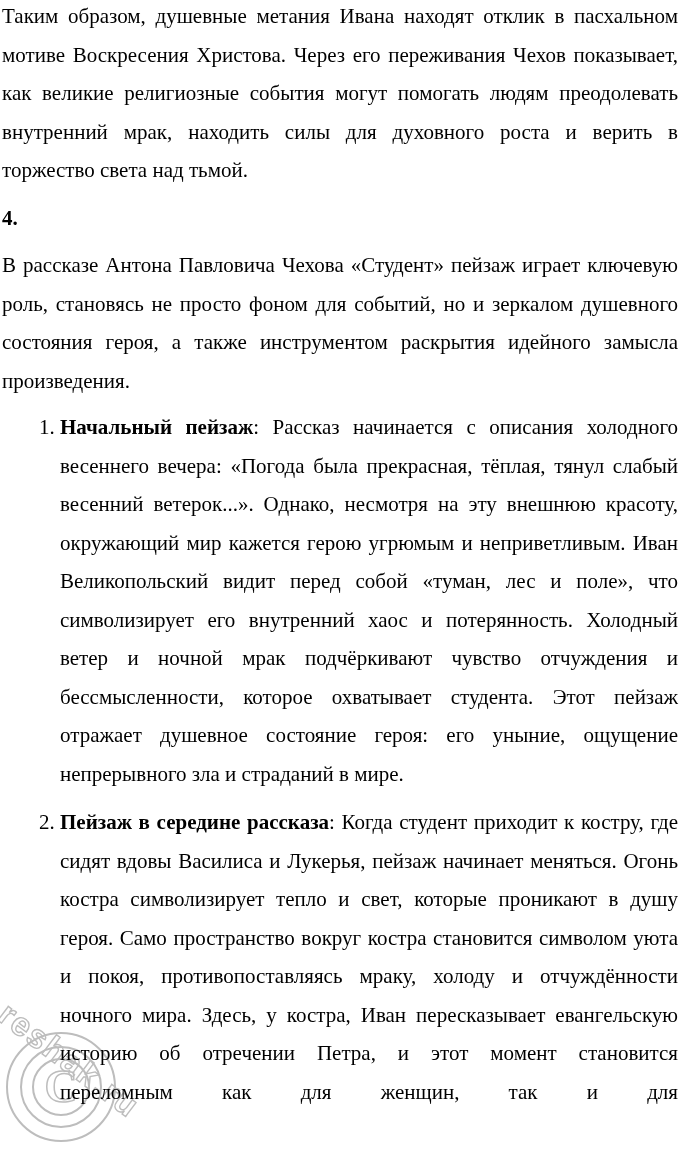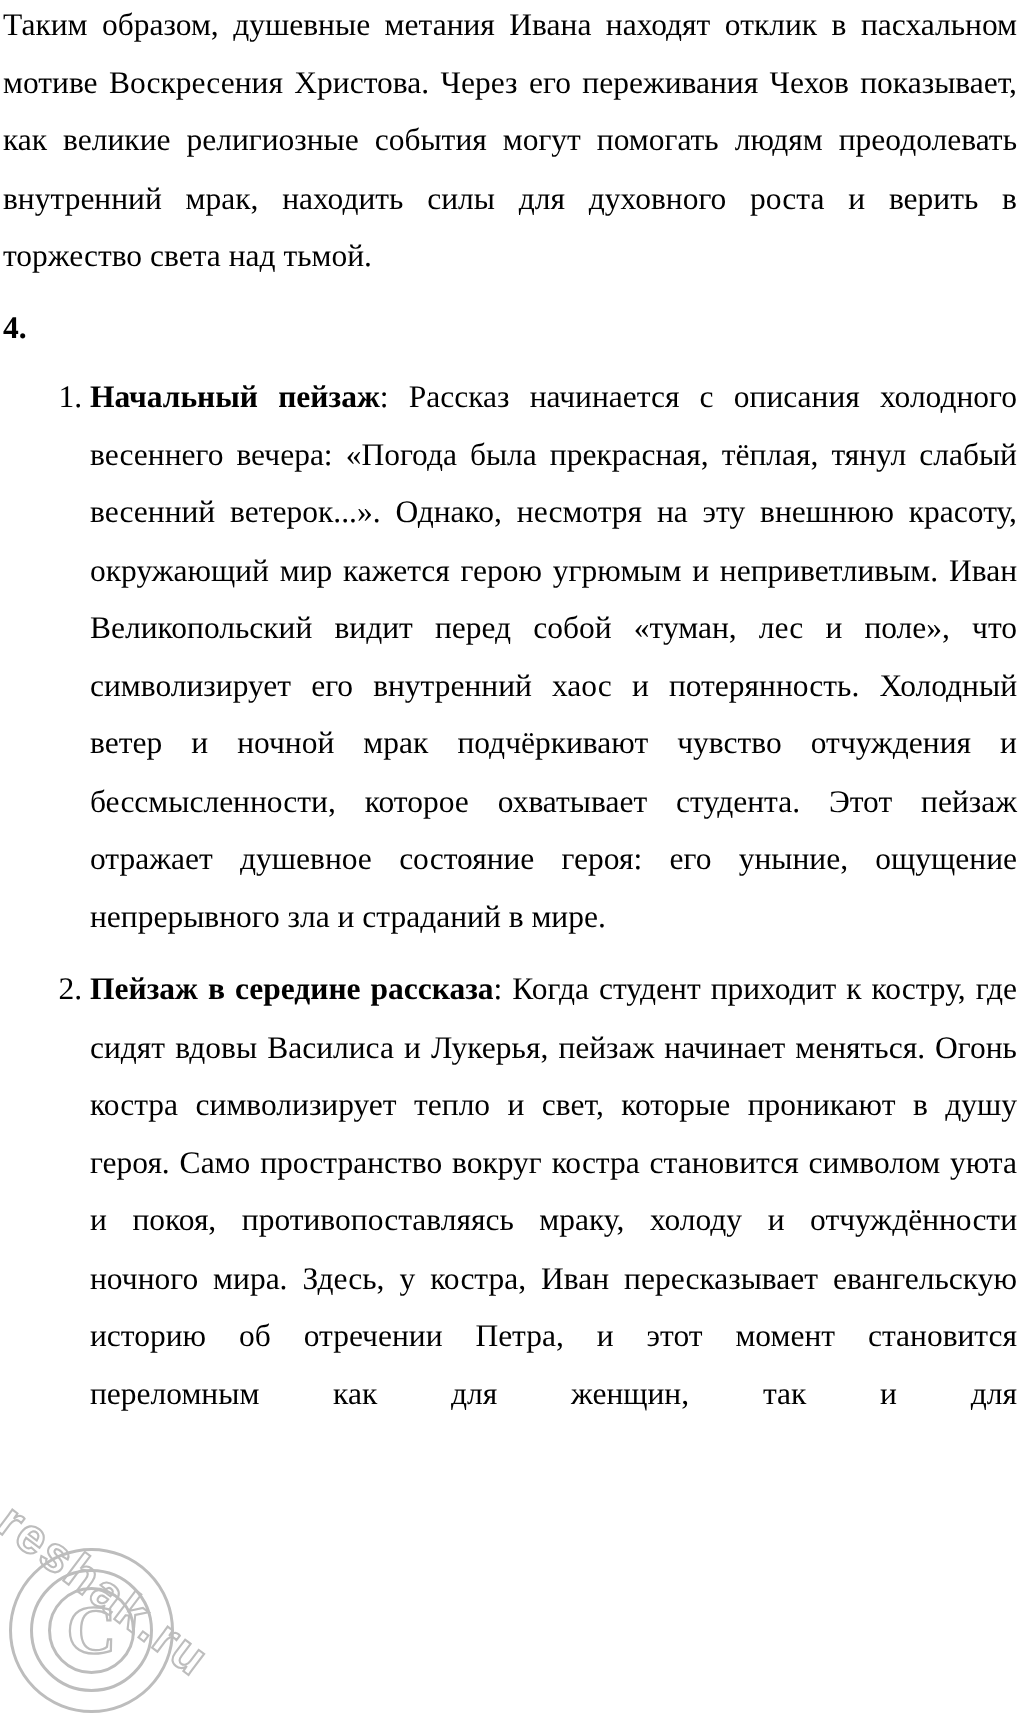--- a/index.html
+++ b/index.html
@@ -120,20 +120,21 @@
   </svg>
   <div class="wm-text">reshak.ru</div>
 </div>
 
 <div class="page">
 
   <p class="para">Таким образом, душевные метания Ивана находят отклик в пасхальном мотиве Воскресения Христова. Через его переживания Чехов показывает, как великие религиозные события могут помогать людям преодолевать внутренний мрак, находить силы для духовного роста и верить в торжество света над тьмой.</p>
 
   <h2 class="heading">4.</h2>
 
+  <p class="para">В рассказе Антона Павловича Чехова «Студент» пейзаж играет ключевую роль, становясь не просто фоном для событий, но и зеркалом душевного состояния героя, а также инструментом раскрытия идейного замысла произведения.</p>
 
 
   <ol class="numbered-list">
 
     <li class="list-item">
       <span class="li-num">1.</span><b class="run-in">Начальный пейзаж</b><span>: Рассказ начинается с описания холодного весеннего вечера: «Погода была прекрасная, тёплая, тянул слабый весенний ветерок...». Однако, несмотря на эту внешнюю красоту, окружающий мир кажется герою угрюмым и неприветливым. Иван Великопольский видит перед собой «туман, лес и поле», что символизирует его внутренний хаос и потерянность. Холодный ветер и ночной мрак подчёркивают чувство отчуждения и бессмысленности, которое охватывает студента. Этот пейзаж отражает душевное состояние героя: его уныние, ощущение непрерывного зла и страданий в мире.</span>
     </li>
 
     <li class="list-item justify-last">
       <span class="li-num">2.</span><b class="run-in">Пейзаж в середине рассказа</b><span>: Когда студент приходит к костру, где сидят вдовы Василиса и Лукерья, пейзаж начинает меняться. Огонь костра символизирует тепло и свет, которые проникают в душу героя. Само пространство вокруг костра становится символом уюта и покоя, противопоставляясь мраку, холоду и отчуждённости ночного мира. Здесь, у костра, Иван пересказывает евангельскую историю об отречении Петра, и этот момент становится переломным как для женщин, так и для</span>

